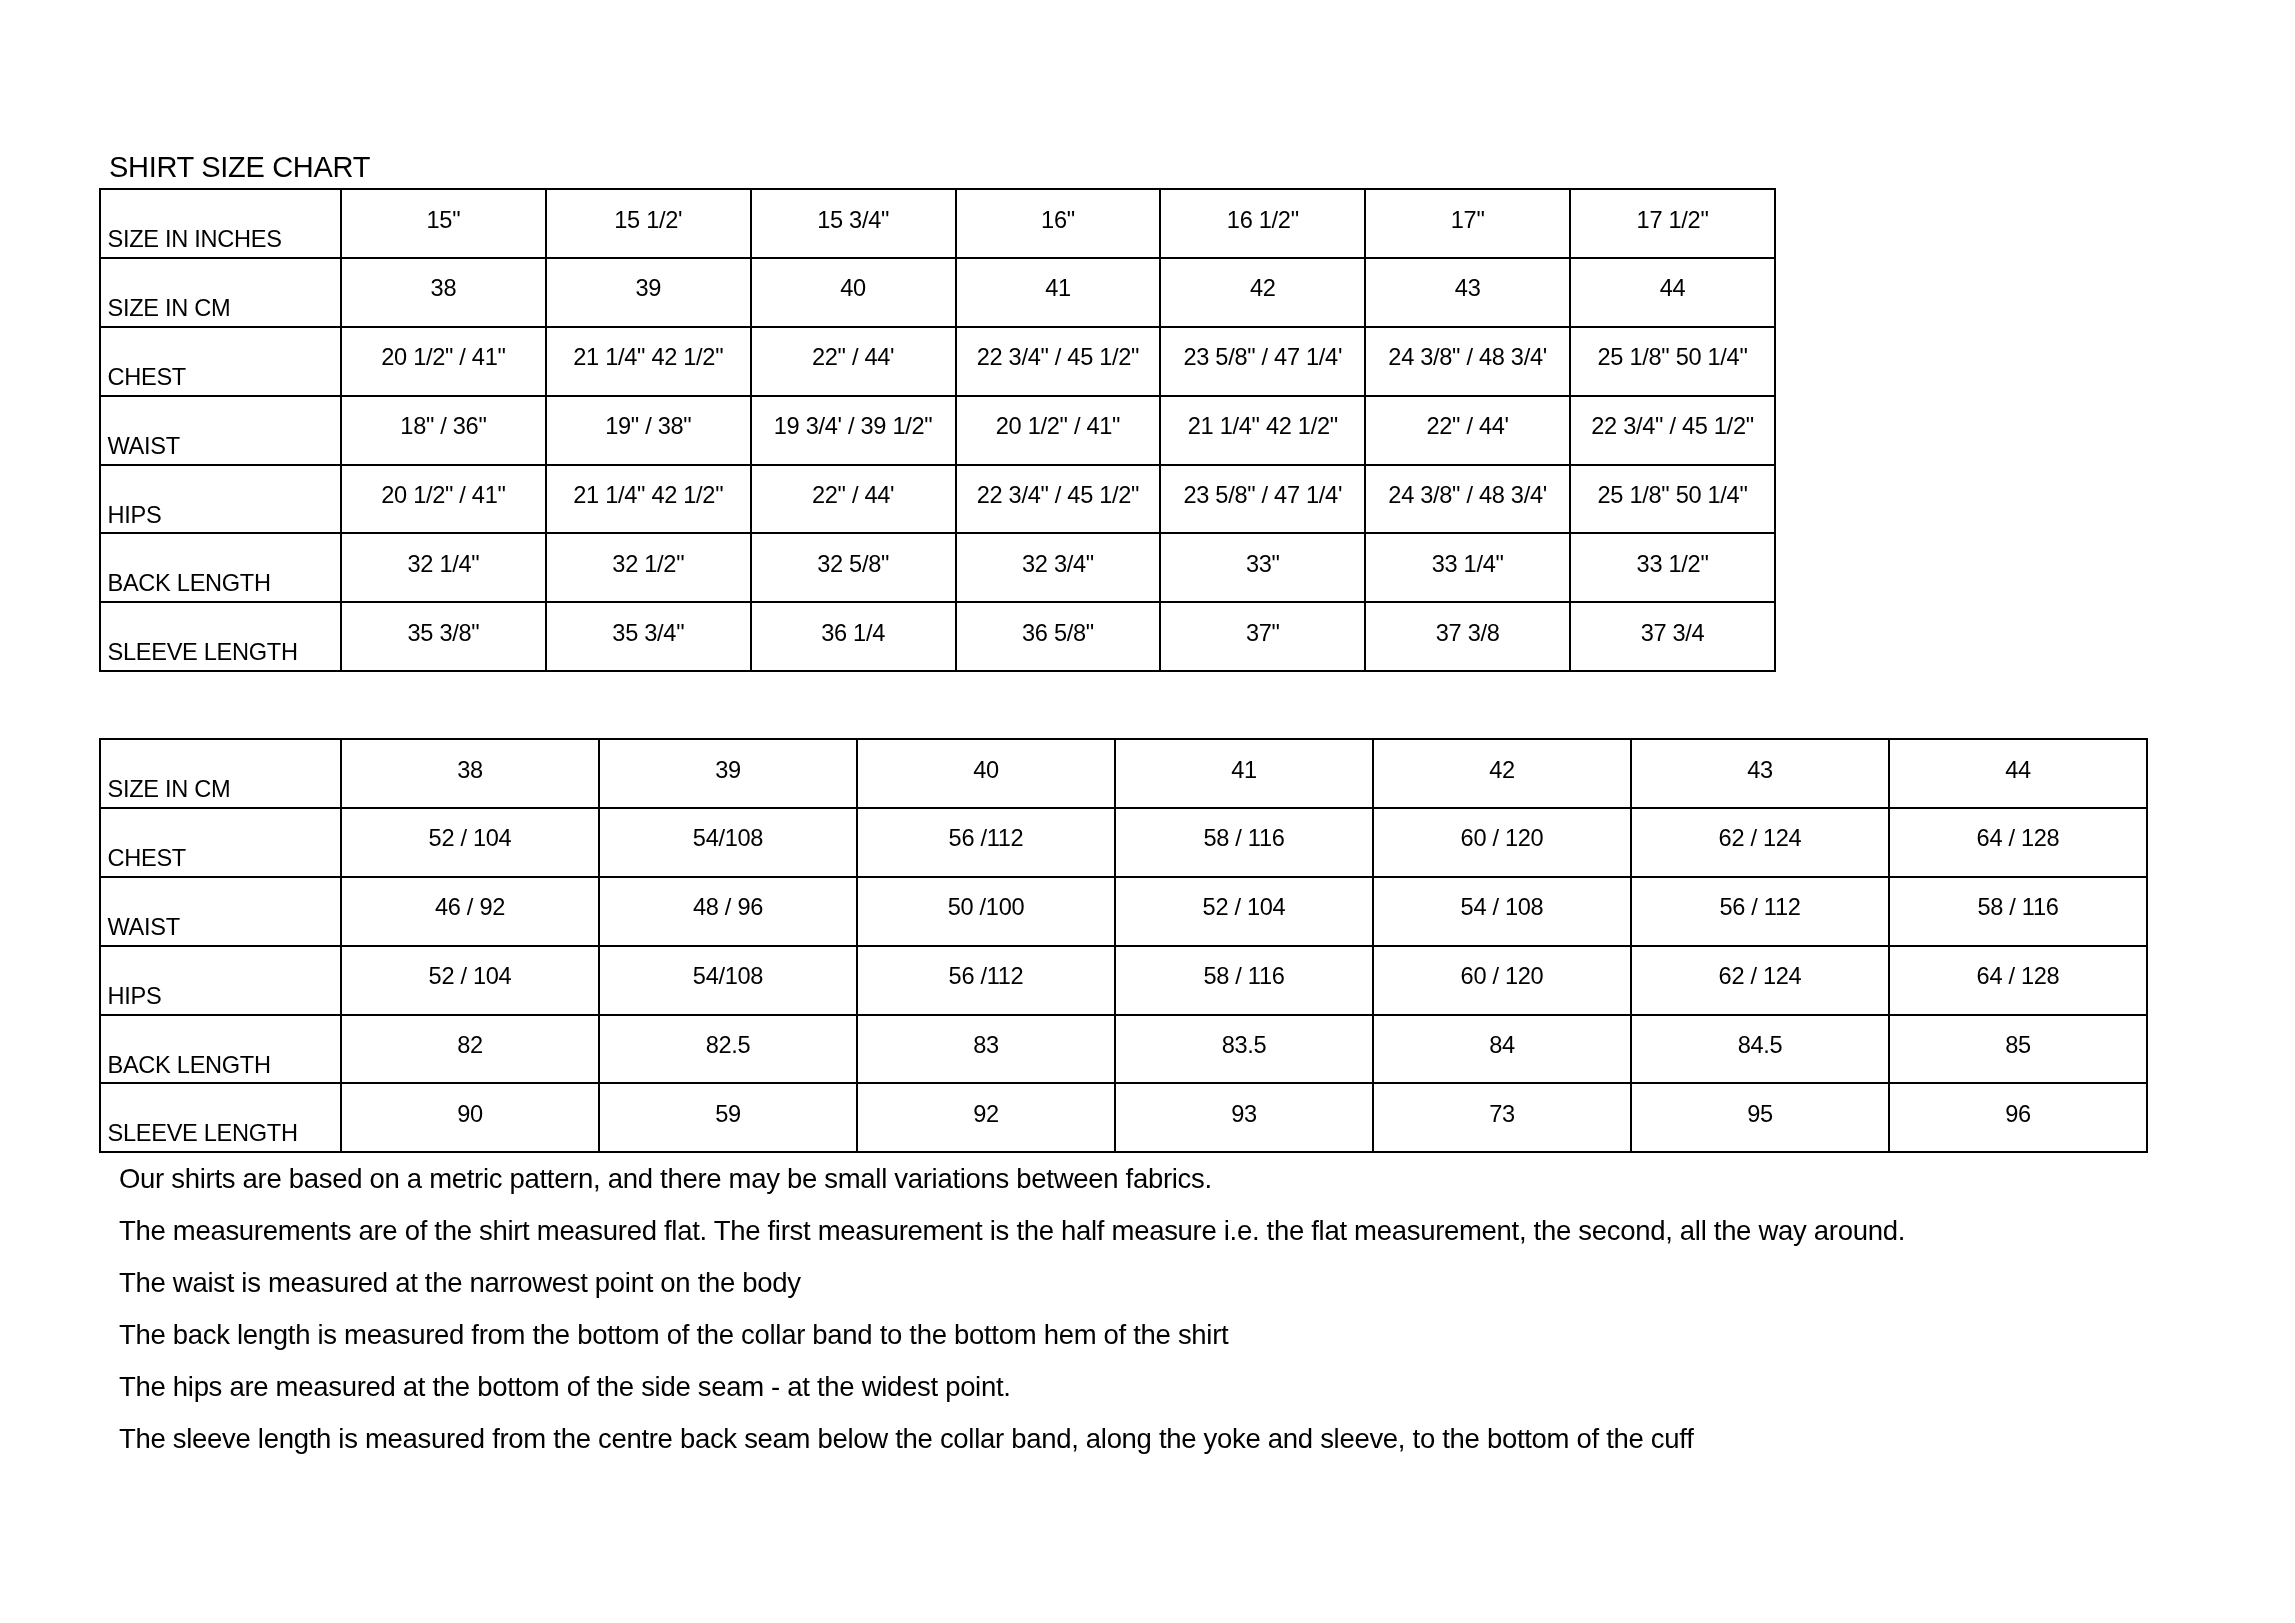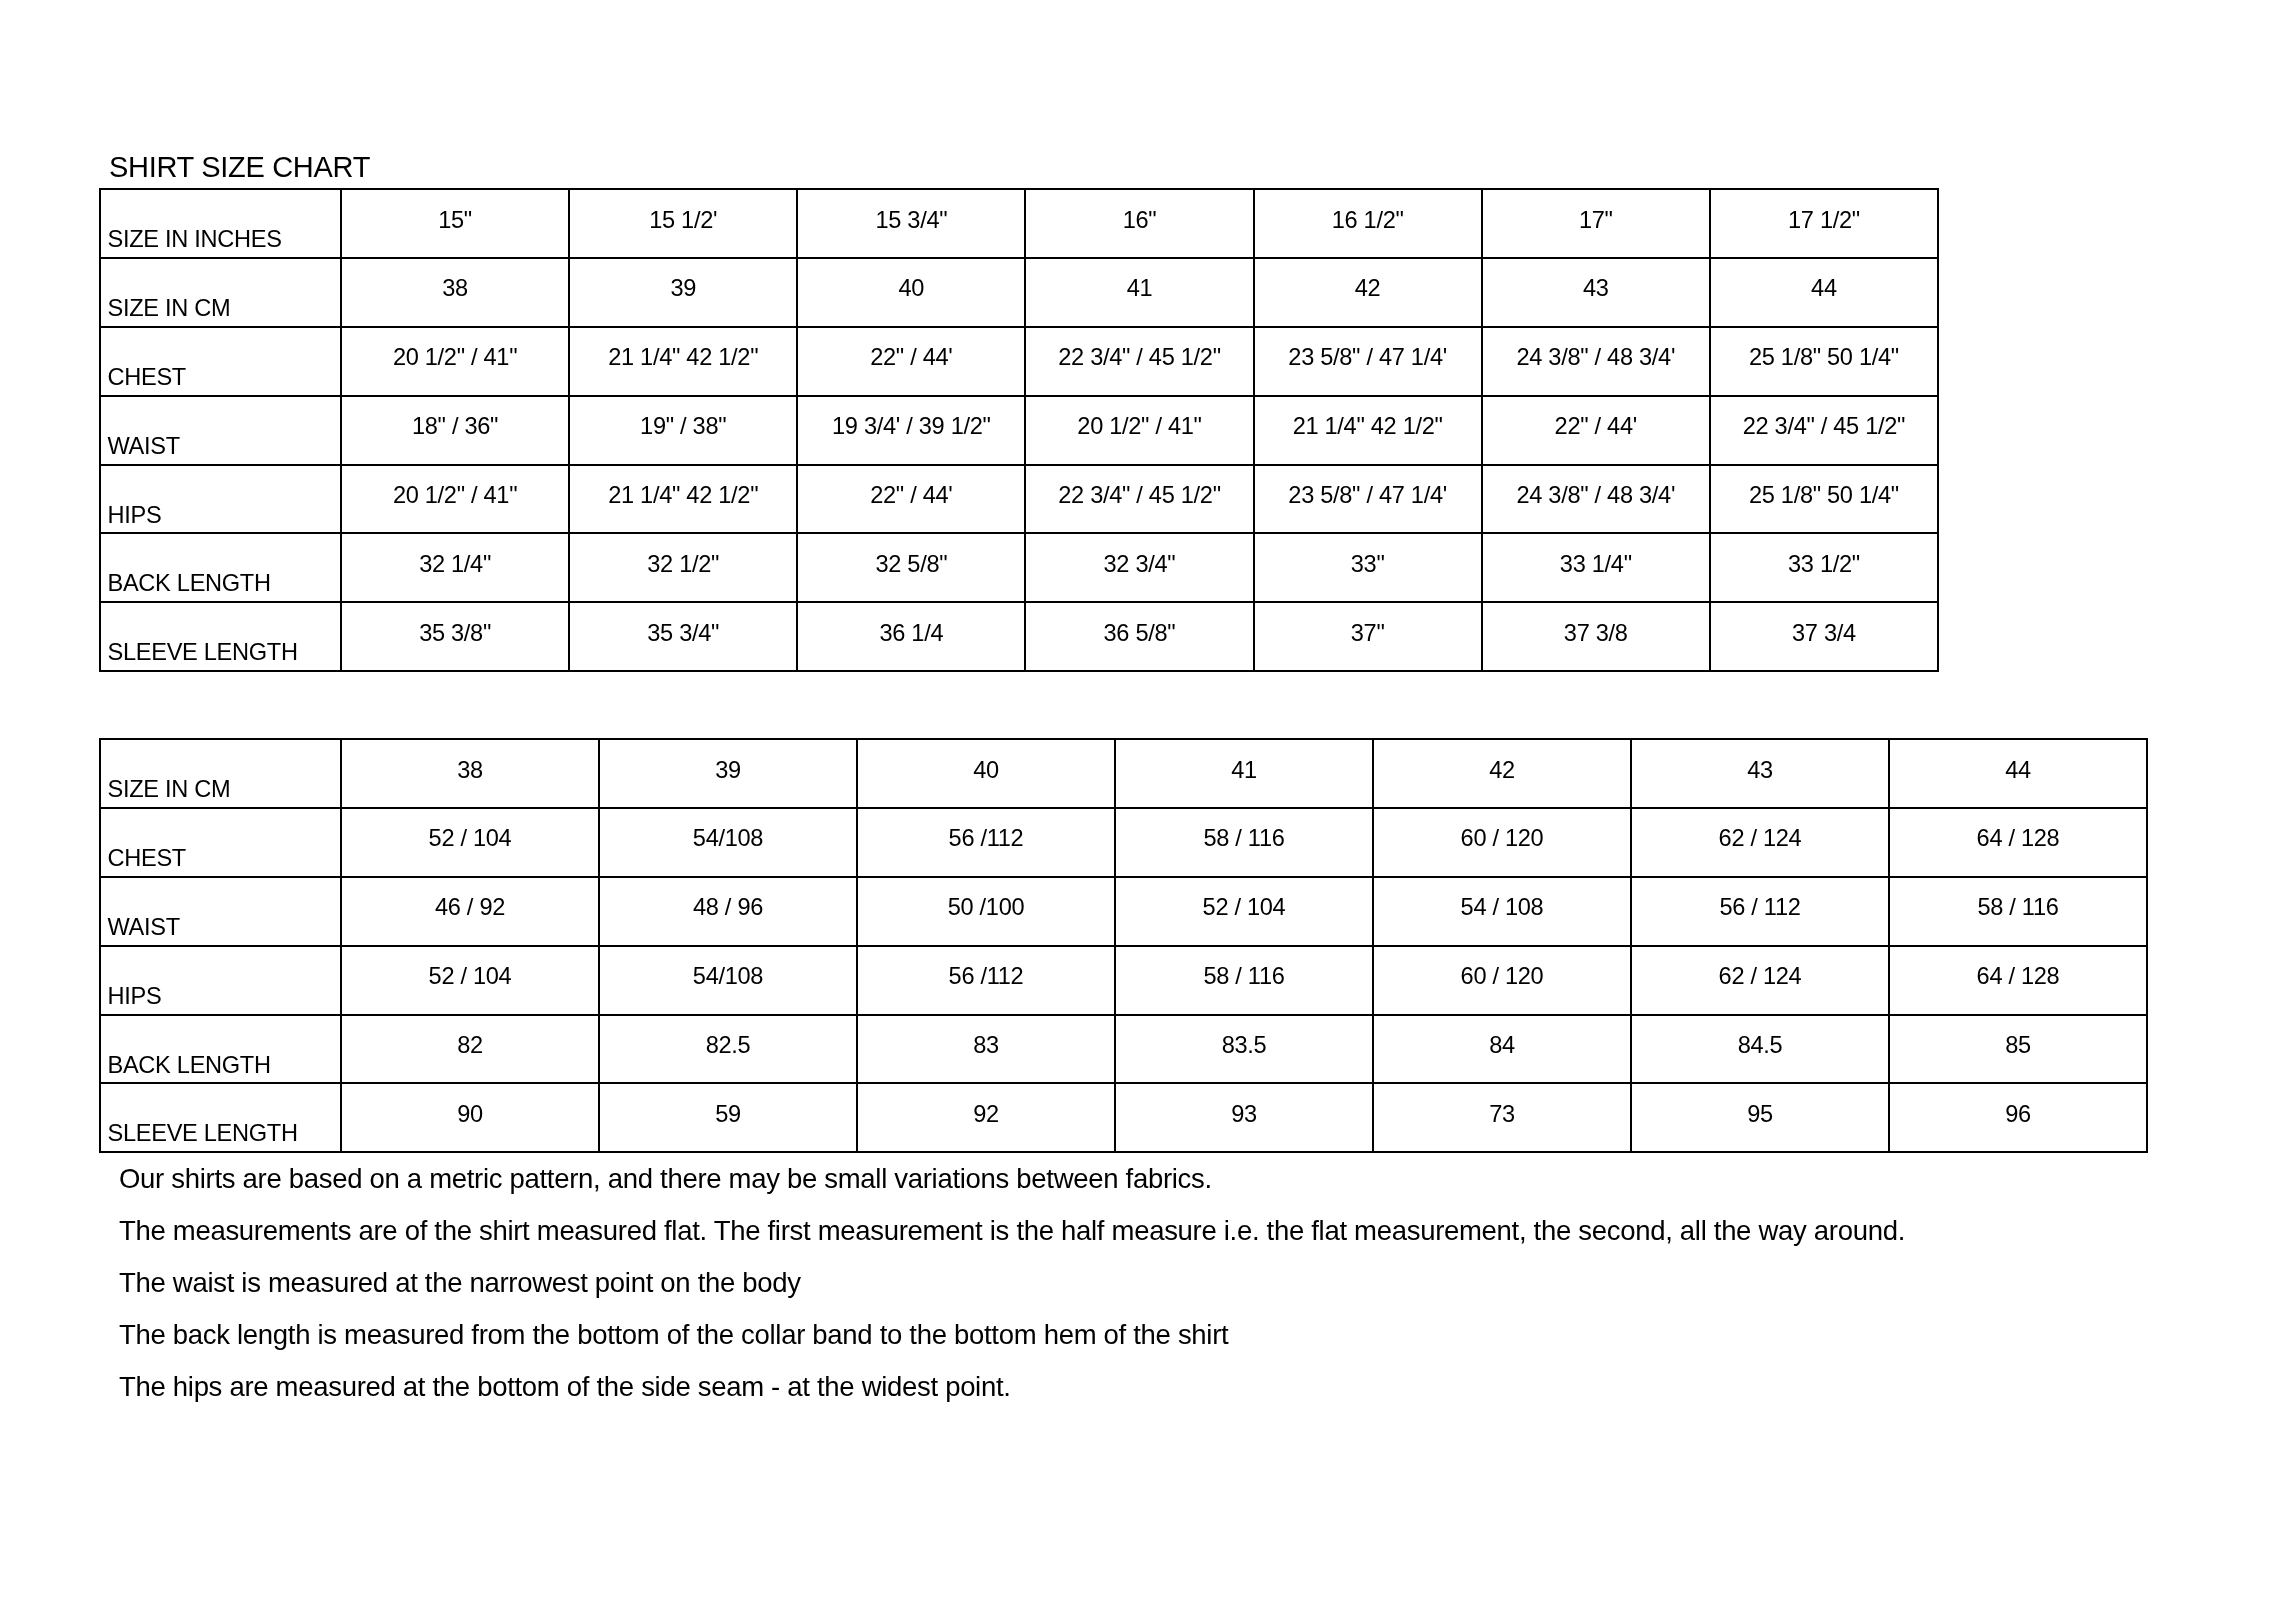--- a/index.html
+++ b/index.html
@@ -24,21 +24,21 @@
     font-size: 29px;
     line-height: 31px;
     white-space: nowrap;
   }
   table.size-table {
     position: absolute;
     left: 99px;
     border-collapse: collapse;
     table-layout: fixed;
   }
-  table.t1 { top: 188px;  width: 1840px; }
+  table.t1 { top: 188px;  width: 1677px; }
   table.t2 { top: 738px; width: 2049px; }
   table.size-table td {
     border: 2.6px solid #000000;
     height: 58px;
     overflow: hidden;
     font-size: 23.6px;
   }
   td.label-cell {
     text-align: left;
     vertical-align: bottom;
@@ -229,16 +229,17 @@
         </tr>
       </tbody>
   </table>
 
   <div class="notes" id="notes">
       <p class="note-line">Our shirts are based on a metric pattern, and there may be small variations between fabrics.</p>
       <p class="note-line">The measurements are of the shirt measured flat. The first measurement is the half measure i.e. the flat measurement, the second, all the way around.</p>
       <p class="note-line">The waist is measured at the narrowest point on the body</p>
       <p class="note-line">The back length is measured from the bottom of the collar band to the bottom hem of the shirt</p>
       <p class="note-line">The hips are measured at the bottom of the side seam - at the widest point.</p>
+      <p class="note-line">The sleeve length is measured from the centre back seam below the collar band, along the yoke and sleeve, to the bottom of the cuff</p>
     </div>
 
 </div>
 
 
 </body></html>

